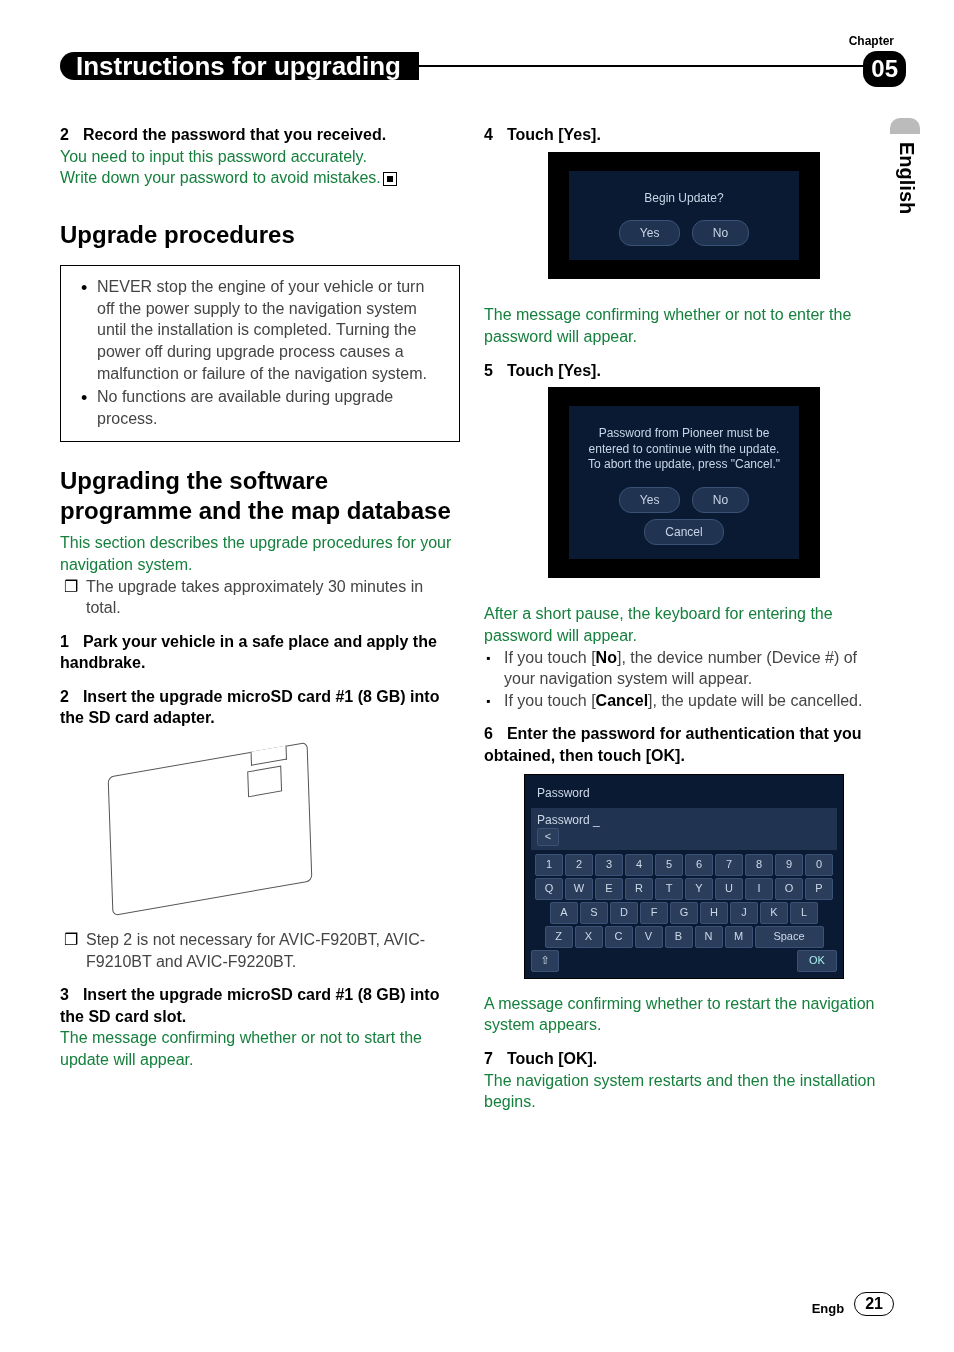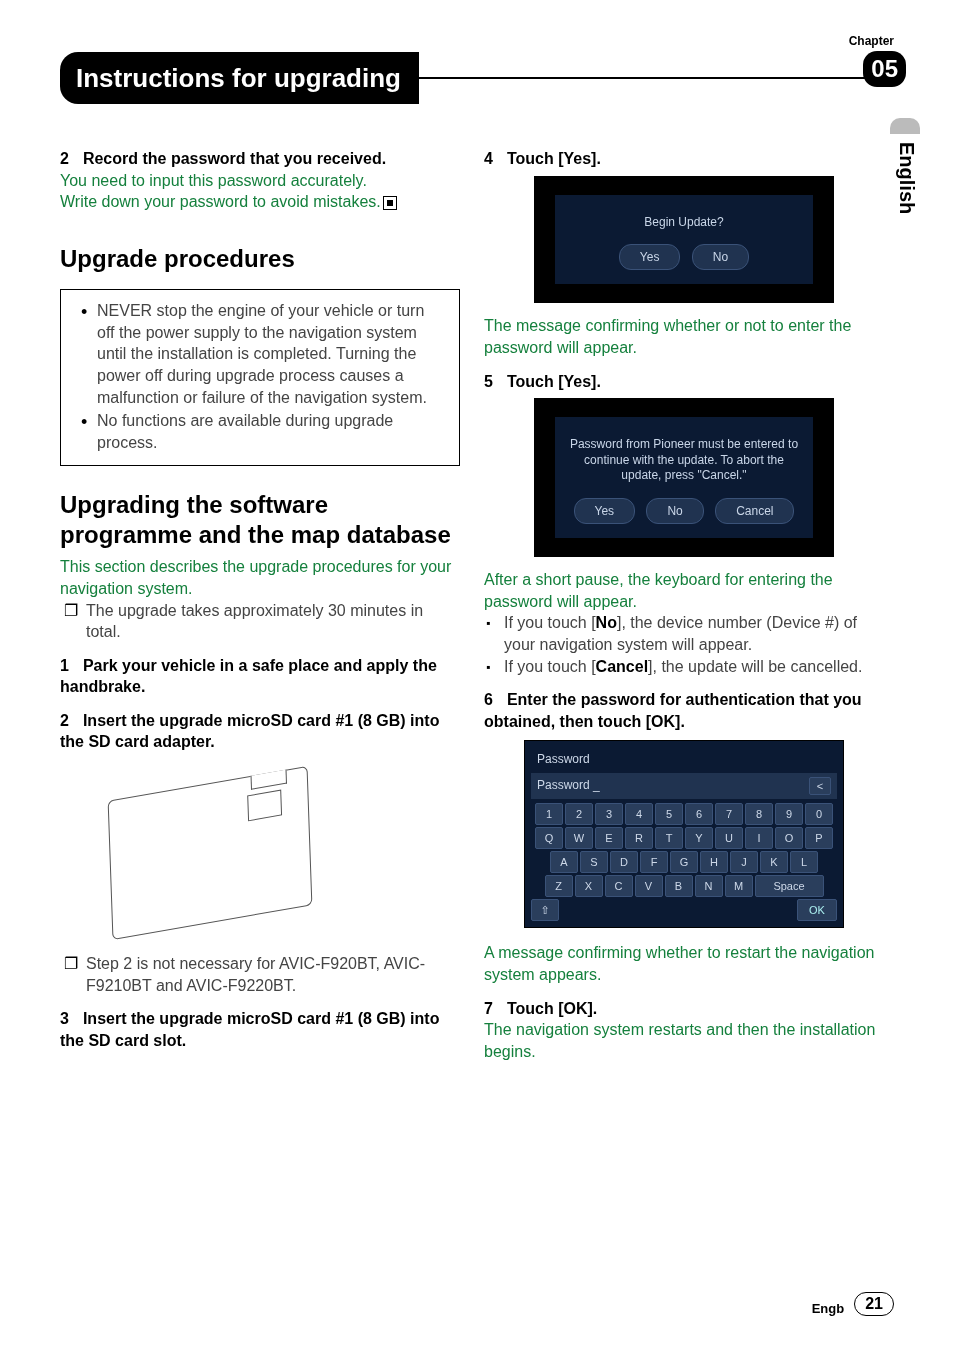--- a/index.html
+++ b/index.html
@@ -39,21 +39,21 @@
       margin-bottom: 38px;
     }
     .header-title {
       background: #000;
       color: #fff;
       font-weight: 900;
       font-size: 26px;
       padding: 6px 18px 6px 16px;
       border-top-left-radius: 18px;
       border-bottom-left-radius: 18px;
-      height: 52px;
+      height: 28px;
       display: flex;
       align-items: center;
     }
     .header-line {
       flex: 1;
       height: 2px;
       background: #000;
       margin-left: -1px;
       margin-right: 12px;
     }
@@ -156,22 +156,22 @@
       margin-left: 2px;
     }
     .endmark::after {
       content: "";
       position: absolute;
       width: 6px; height: 6px;
       background: #000;
       top: 3px; left: 3px;
     }
     .screenshot {
-      margin: 6px auto 12px;
-      width: 300px;
+      margin: 6px auto 25px;
+      width: 272px;
       border: 1px solid #000;
       background: #000;
     }
     .screen-inner {
       margin: 18px 20px;
       background: #0b1a33;
       padding: 20px 12px 14px;
       text-align: center;
       color: #c9d6e8;
       font-size: 12px;
@@ -232,20 +232,21 @@
       padding: 4px 6px;
     }
     .kb-input {
       background: #203350;
       color: #cdd8e8;
       font-size: 12px;
       padding: 4px 6px;
       margin: 2px 0 4px;
       display: flex;
       justify-content: space-between;
+      flex-direction: column;
     }
     .kb-row { display: flex; gap: 2px; justify-content: center; margin-bottom: 2px; }
     .kb-key {
       background: #2a3e5c;
       color: #cdd8e8;
       font-size: 11px;
       width: 28px;
       height: 22px;
       display: flex;
       align-items: center;
@@ -330,20 +331,21 @@
         <div class="sd-notch"></div>
         <div class="sd-micro"></div>
       </div>
     </div>
 
     <div class="note-item">Step 2 is not necessary for AVIC-F920BT, AVIC-F9210BT and AVIC-F9220BT.</div>
 
     <div class="step-head mt">
       <span class="num">3</span><span>Insert the upgrade microSD card #1 (8 GB) into the SD card slot.</span>
     </div>
+    <div class="body-text">The message confirming whether or not to start the update will appear.</div>
   </div>
 
   <div class="col col-right">
     <div class="step-head">
       <span class="num">4</span><span>Touch [Yes].</span>
     </div>
     <div class="screenshot">
       <div class="screen-inner">
         <div class="screen-msg">Begin Update?</div>
         <span class="screen-btn">Yes</span>

